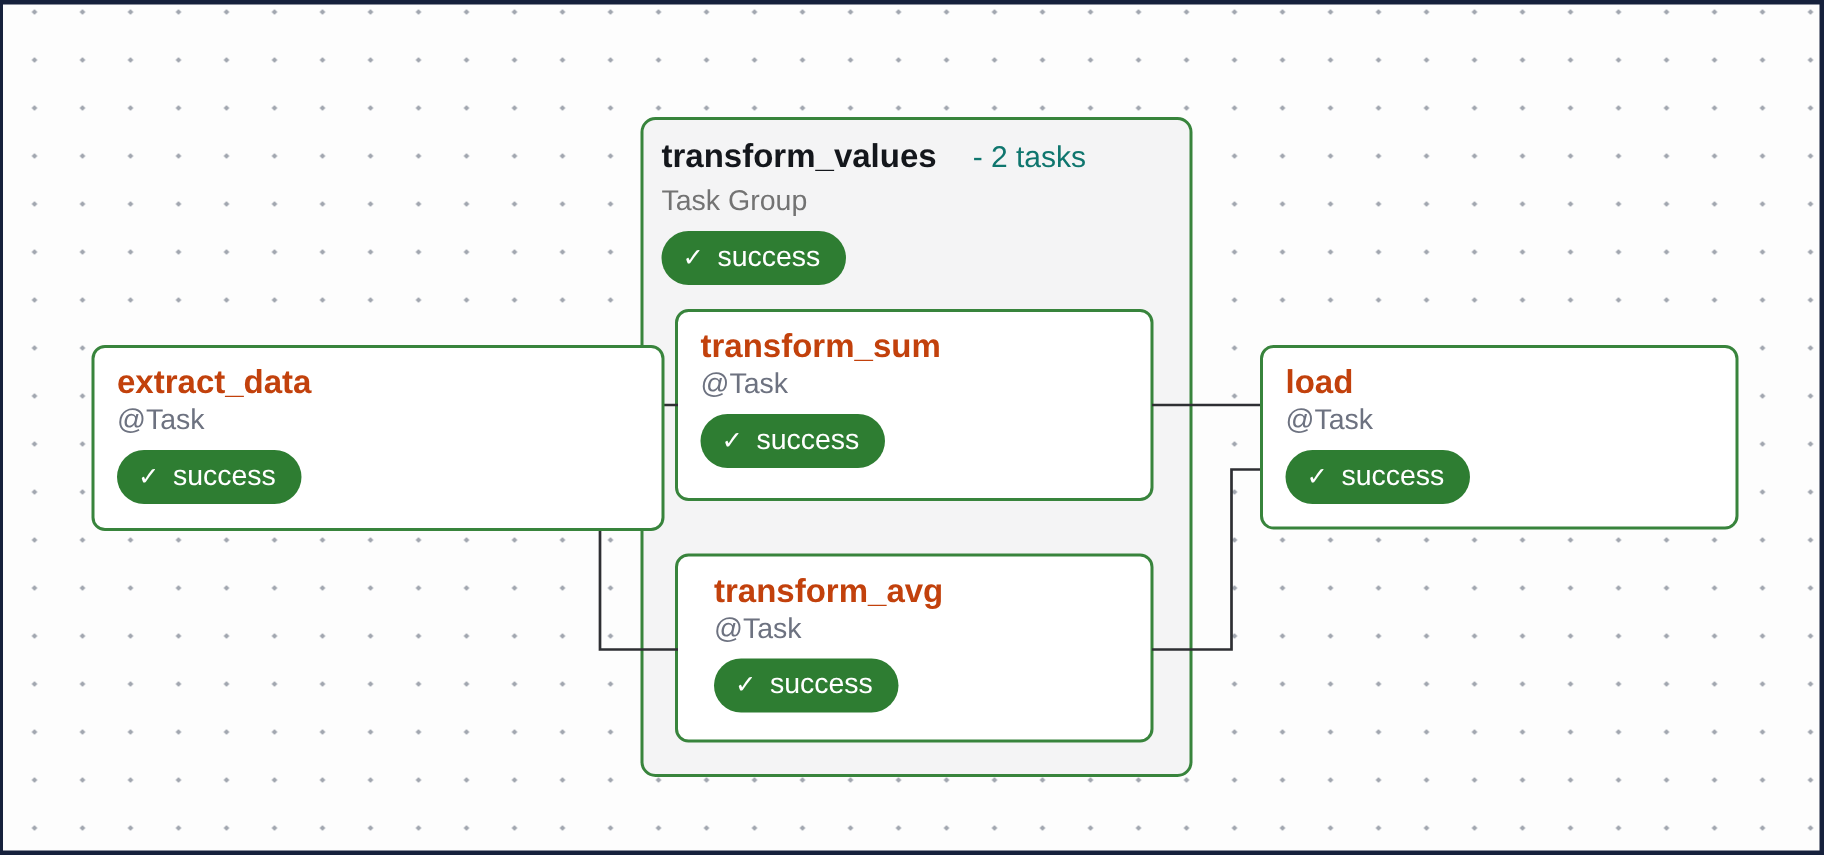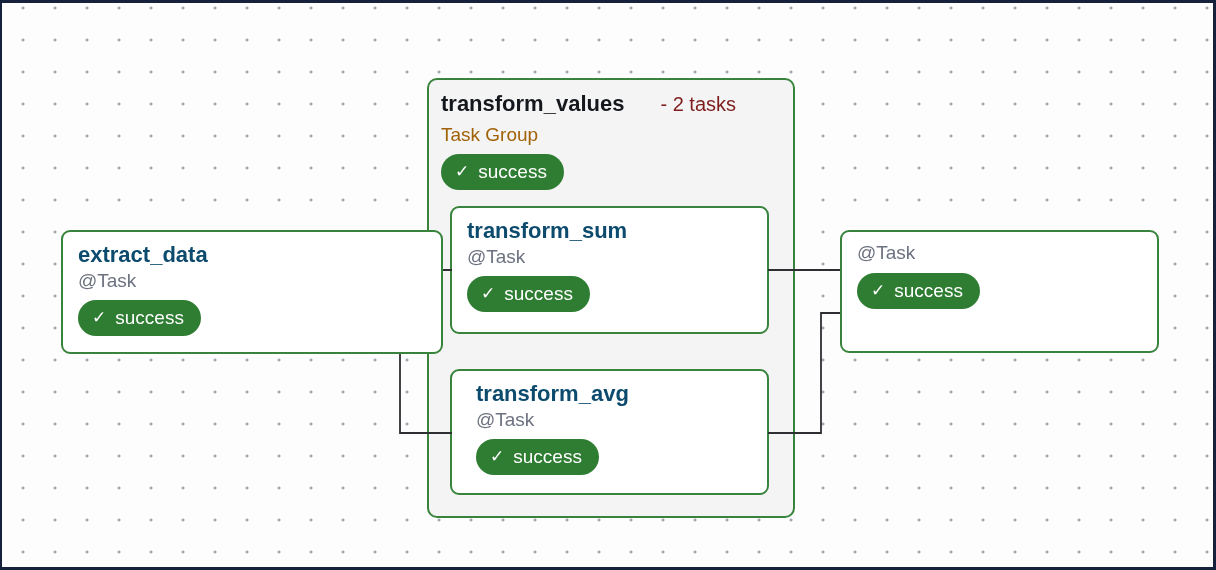--- a/index.html
+++ b/index.html
@@ -48,21 +48,21 @@
     background: #f4f4f5;
     border: 2.5px solid #38843c;
     border-radius: 10px;
     padding: 10px 12px 0 12px;
     z-index: 1;
   }
   .group-box .task-node { z-index: 2; }
   .node-title {
     font-size: 22px;
     font-weight: bold;
-    color: #0c4a6e;
+    color: #c2410c;
     line-height: 1.25;
     white-space: nowrap;
   }
   .node-type {
     font-size: 19px;
     color: #6d7280;
     line-height: 1.3;
     margin-top: 0;
     white-space: nowrap;
   }
@@ -79,42 +79,42 @@
     border-radius: 999px;
     white-space: nowrap;
   }
   .status-badge .check {
     font-size: 17px;
     line-height: 1;
   }
   .group-header {
     display: flex;
     align-items: baseline;
-    gap: 36px;
+    gap: 24px;
   }
   .group-title {
     font-size: 22px;
     font-weight: bold;
     color: #14171c;
     line-height: 1.25;
     white-space: nowrap;
   }
   .group-collapse {
     font-size: 20px;
-    color: #7f1d1d;
+    color: #0f766e;
     background: none;
     border: none;
     padding: 0;
     cursor: pointer;
     font-family: inherit;
     white-space: nowrap;
   }
   .group-type {
     font-size: 19px;
-    color: #a16207;
+    color: #737373;
     line-height: 1.3;
     margin-top: 5px;
   }
 </style>
 </head>
 <body>
 
 <div class="frame">
 
   <svg class="edges" xmlns="http://www.w3.org/2000/svg">
@@ -159,20 +159,21 @@
       <div class="node-title">transform_avg</div>
       <div class="node-type">@Task</div>
       <div class="status-badge">
         <span class="check">✓</span>
         <span>success</span>
       </div>
     </div>
   </div>
 
   <div class="task-node" style="left:838px; top:227px; width:319px; height:123px;">
+    <div class="node-title">load</div>
     <div class="node-type">@Task</div>
     <div class="status-badge">
       <span class="check">✓</span>
       <span>success</span>
     </div>
   </div>
 
 </div>
 
 </body></html>

